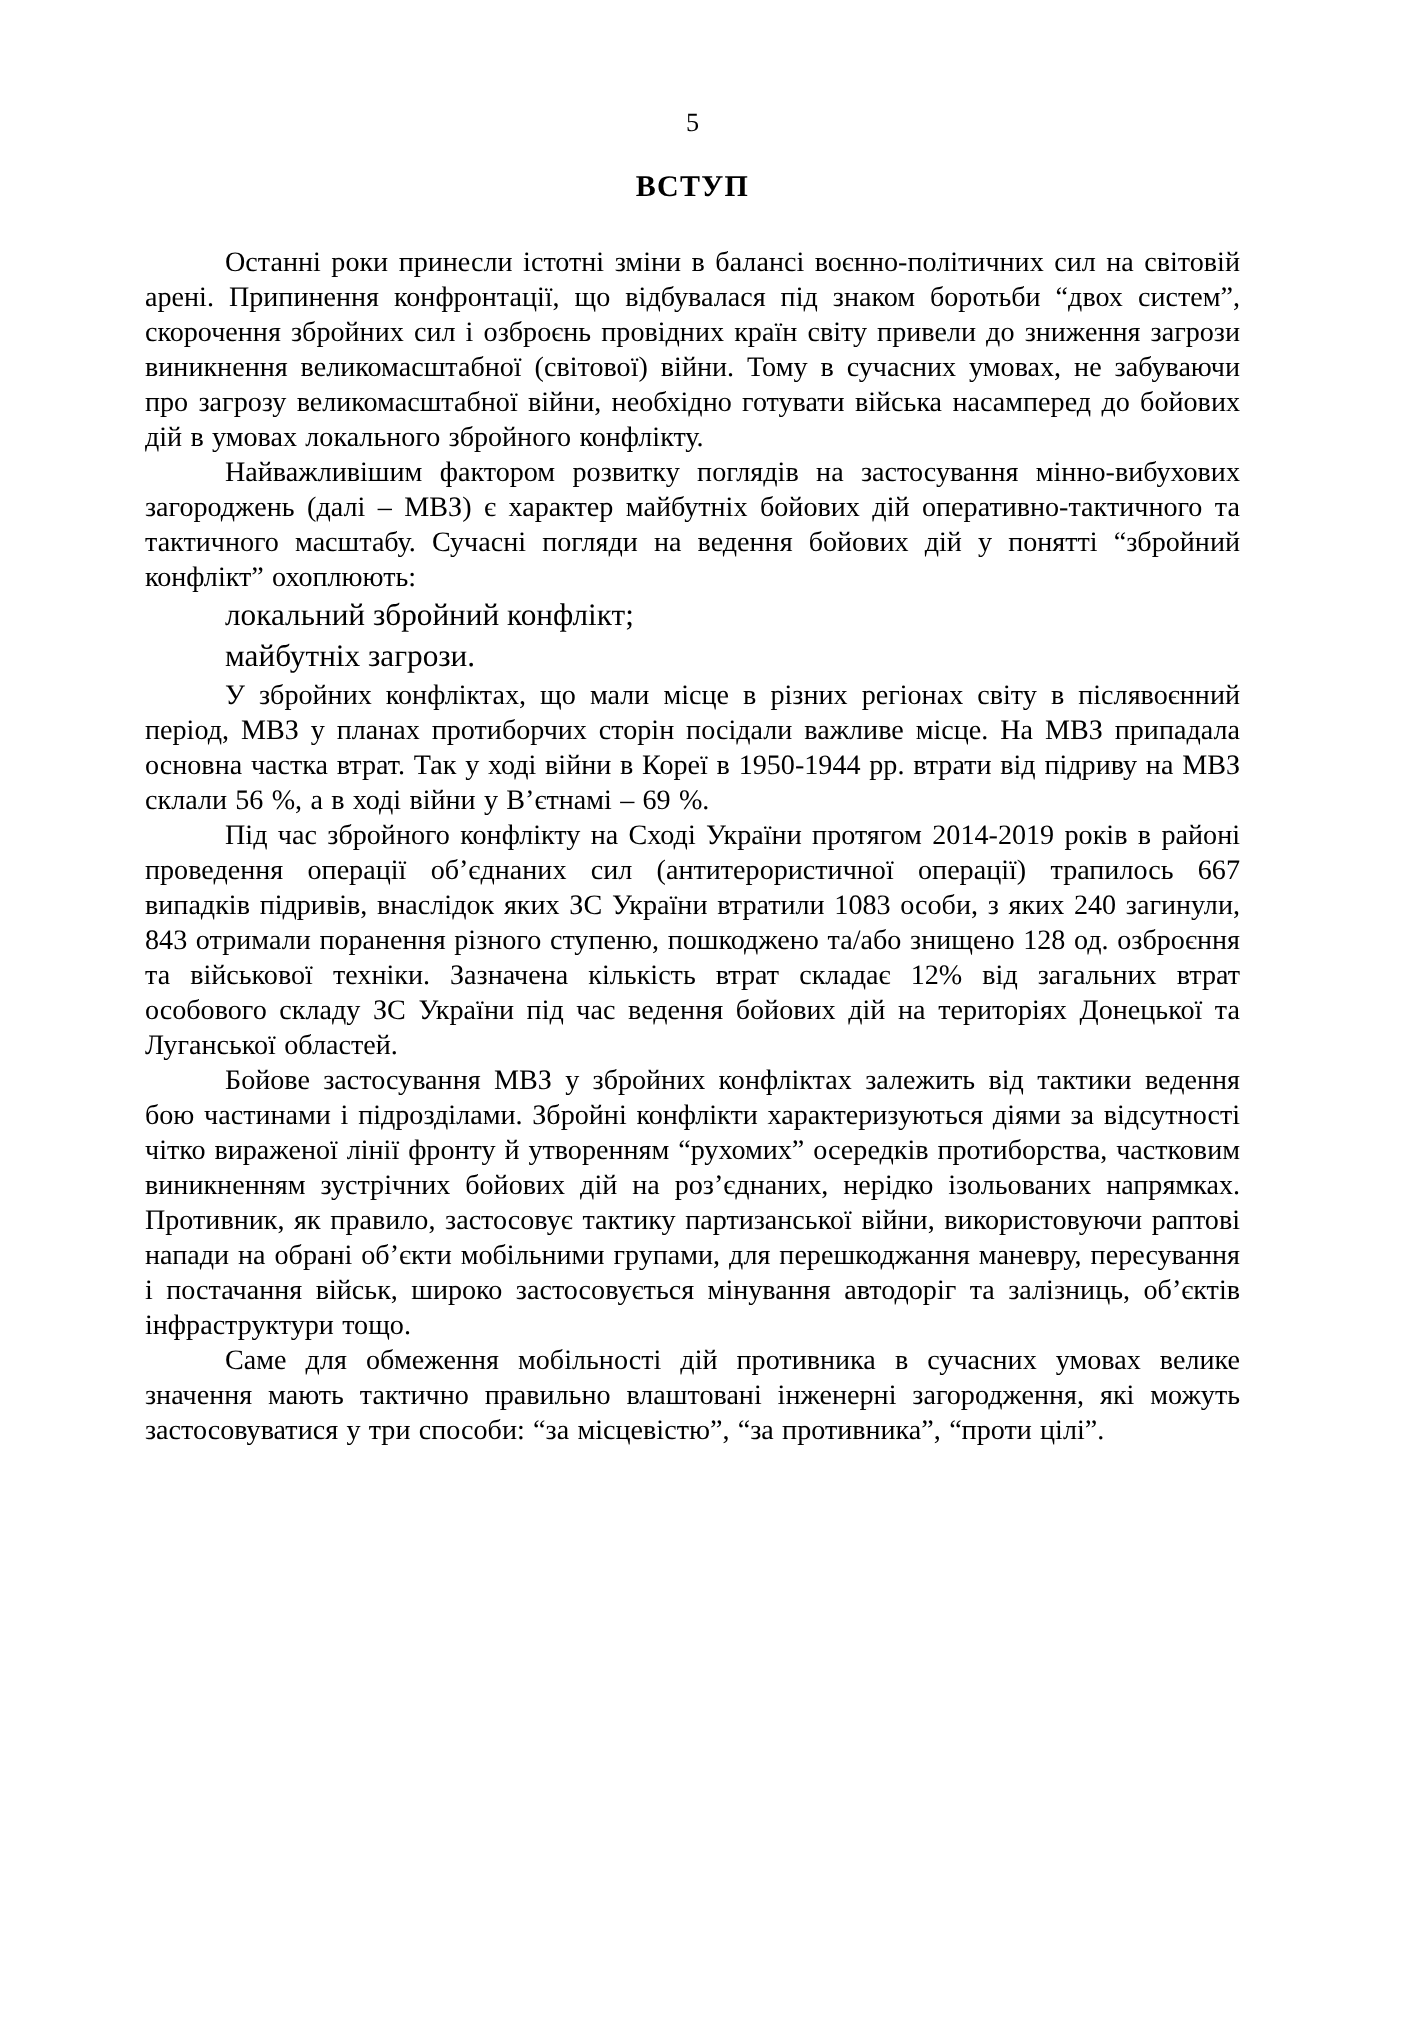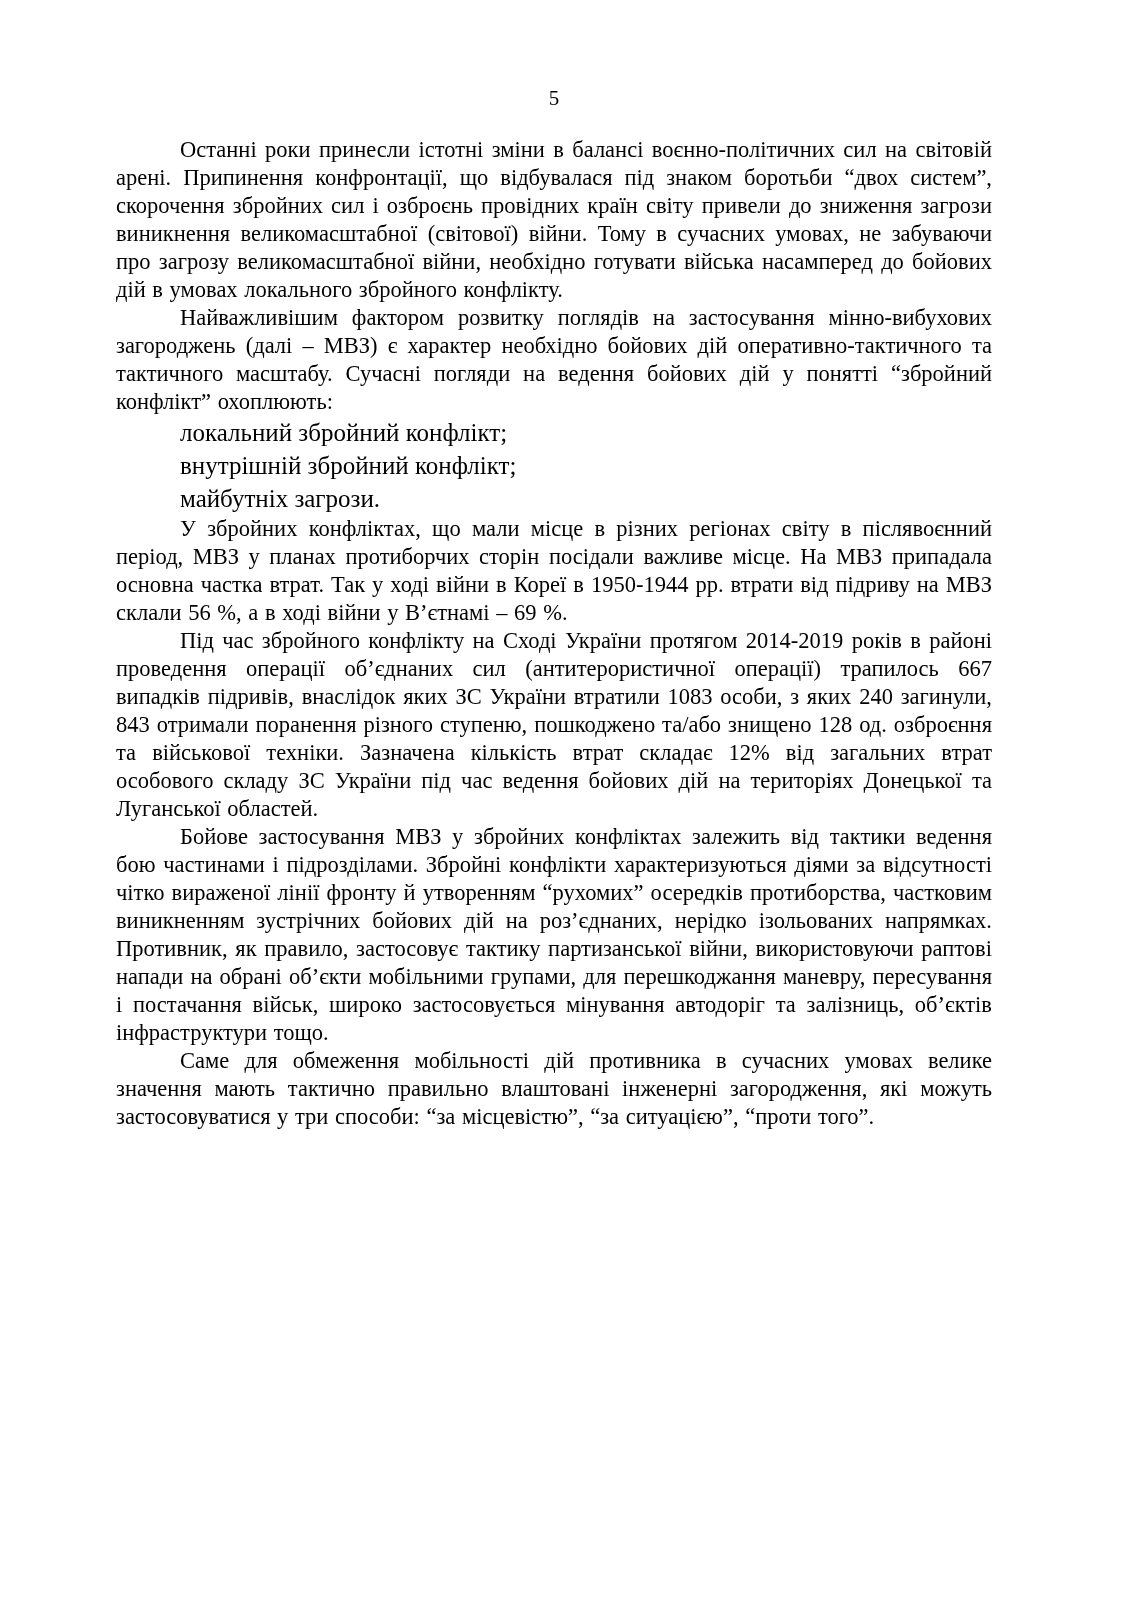--- a/index.html
+++ b/index.html
@@ -47,25 +47,25 @@
     line-height: 33px;
     text-align: left;
     text-indent: 64px;
   }
 </style>
 </head>
 <body>
 
 <div class="page">
   <div class="page-number">5</div>
+  <h1 class="doc-title">ВСТУП</h1>
 
   <p class="para">Останні роки принесли істотні зміни в балансі воєнно-політичних сил на світовій арені. Припинення конфронтації, що відбувалася під знаком боротьби “двох систем”, скорочення збройних сил і озброєнь провідних країн світу привели до зниження загрози виникнення великомасштабної (світової) війни. Тому в сучасних умовах, не забуваючи про загрозу великомасштабної війни, необхідно готувати війська насамперед до бойових дій в умовах локального збройного конфлікту.</p>
-  <p class="para">Найважливішим фактором розвитку поглядів на застосування мінно-вибухових загороджень (далі – МВЗ) є характер необхідно бойових дій оперативно-тактичного та тактичного масштабу. Сучасні погляди на ведення бойових дій у понятті “збройний конфлікт” охоплюють:</p>
+  <p class="para">Найважливішим фактором розвитку поглядів на застосування мінно-вибухових загороджень (далі – МВЗ) є характер майбутніх бойових дій оперативно-тактичного та тактичного масштабу. Сучасні погляди на ведення бойових дій у понятті “збройний конфлікт” охоплюють:</p>
 
   <p class="list-item">локальний збройний конфлікт;</p>
-  <p class="list-item">внутрішній збройний конфлікт;</p>
   <p class="list-item">майбутніх загрози.</p>
 
   <p class="para">У збройних конфліктах, що мали місце в різних регіонах світу в післявоєнний період, МВЗ у планах протиборчих сторін посідали важливе місце. На МВЗ припадала основна частка втрат. Так у ході війни в Кореї в 1950-1944 рр. втрати від підриву на МВЗ склали 56 %, а в ході війни у В’єтнамі – 69 %.</p>
   <p class="para">Під час збройного конфлікту на Сході України протягом 2014-2019 років в районі проведення операції об’єднаних сил (антитерористичної операції) трапилось 667 випадків підривів, внаслідок яких ЗС України втратили 1083 особи, з яких 240 загинули, 843 отримали поранення різного ступеню, пошкоджено та/або знищено 128 од. озброєння та військової техніки. Зазначена кількість втрат складає 12% від загальних втрат особового складу ЗС України під час ведення бойових дій на територіях Донецької та Луганської областей.</p>
   <p class="para">Бойове застосування МВЗ у збройних конфліктах залежить від тактики ведення бою частинами і підрозділами. Збройні конфлікти характеризуються діями за відсутності чітко вираженої лінії фронту й утворенням “рухомих” осередків протиборства, частковим виникненням зустрічних бойових дій на роз’єднаних, нерідко ізольованих напрямках. Противник, як правило, застосовує тактику партизанської війни, використовуючи раптові напади на обрані об’єкти мобільними групами, для перешкоджання маневру, пересування і постачання військ, широко застосовується мінування автодоріг та залізниць, об’єктів інфраструктури тощо.</p>
-  <p class="para">Саме для обмеження мобільності дій противника в сучасних умовах велике значення мають тактично правильно влаштовані інженерні загородження, які можуть застосовуватися у три способи: “за місцевістю”, “за ситуацією”, “проти того”.</p>
+  <p class="para">Саме для обмеження мобільності дій противника в сучасних умовах велике значення мають тактично правильно влаштовані інженерні загородження, які можуть застосовуватися у три способи: “за місцевістю”, “за противника”, “проти цілі”.</p>
 </div>
 
 </body></html>

